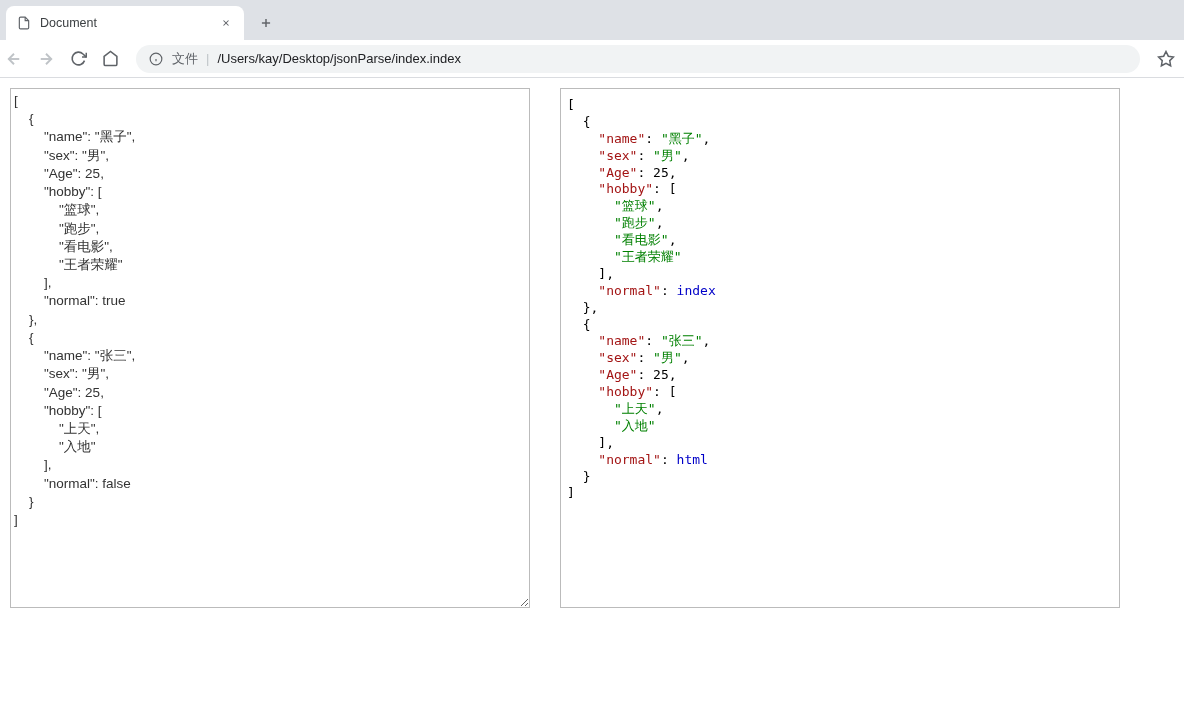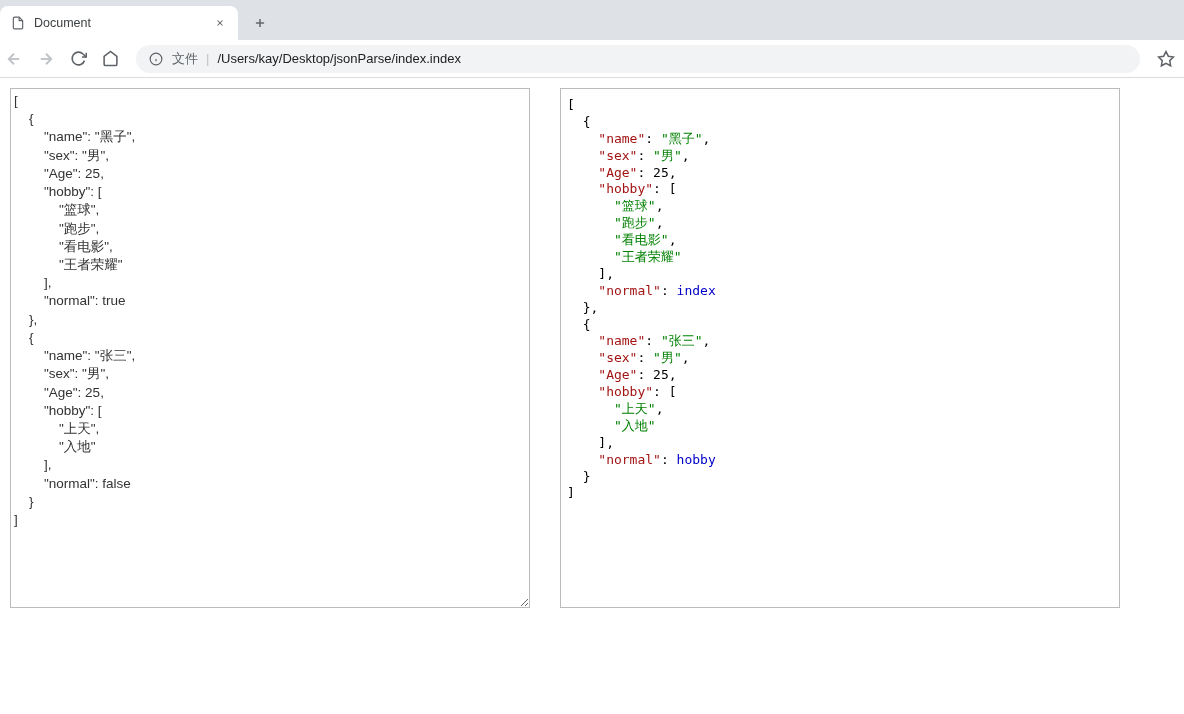--- a/index.html
+++ b/index.html
@@ -13,21 +13,21 @@
     color: #333;
   }
 
   
   .chrome { width: 100%; }
   .tab-strip {
     height: 40px;
     background: #dee1e6;
     display: flex;
     align-items: flex-end;
-    padding-left: 0;
+    padding-left: 6px;
   }
   .tab {
     height: 34px;
     width: 238px;
     background: #fff;
     border-radius: 8px 8px 0 0;
     display: flex;
     align-items: center;
     padding: 0 10px;
     gap: 8px;
@@ -239,16 +239,16 @@
     <span class="k">"normal"</span><span class="p">:</span> <span class="b">index</span>
   <span class="p">}</span><span class="p">,</span>
   <span class="p">{</span>
     <span class="k">"name"</span><span class="p">:</span> <span class="s">"张三"</span><span class="p">,</span>
     <span class="k">"sex"</span><span class="p">:</span> <span class="s">"男"</span><span class="p">,</span>
     <span class="k">"Age"</span><span class="p">:</span> <span class="n">25</span><span class="p">,</span>
     <span class="k">"hobby"</span><span class="p">:</span> <span class="p">[</span>
       <span class="s">"上天"</span><span class="p">,</span>
       <span class="s">"入地"</span>
     <span class="p">]</span><span class="p">,</span>
-    <span class="k">"normal"</span><span class="p">:</span> <span class="b">hobby</span>
+    <span class="k">"normal"</span><span class="p">:</span> <span class="b">html</span>
   <span class="p">}</span>
 <span class="p">]</span></div>
 </div>
 
 </body></html>

